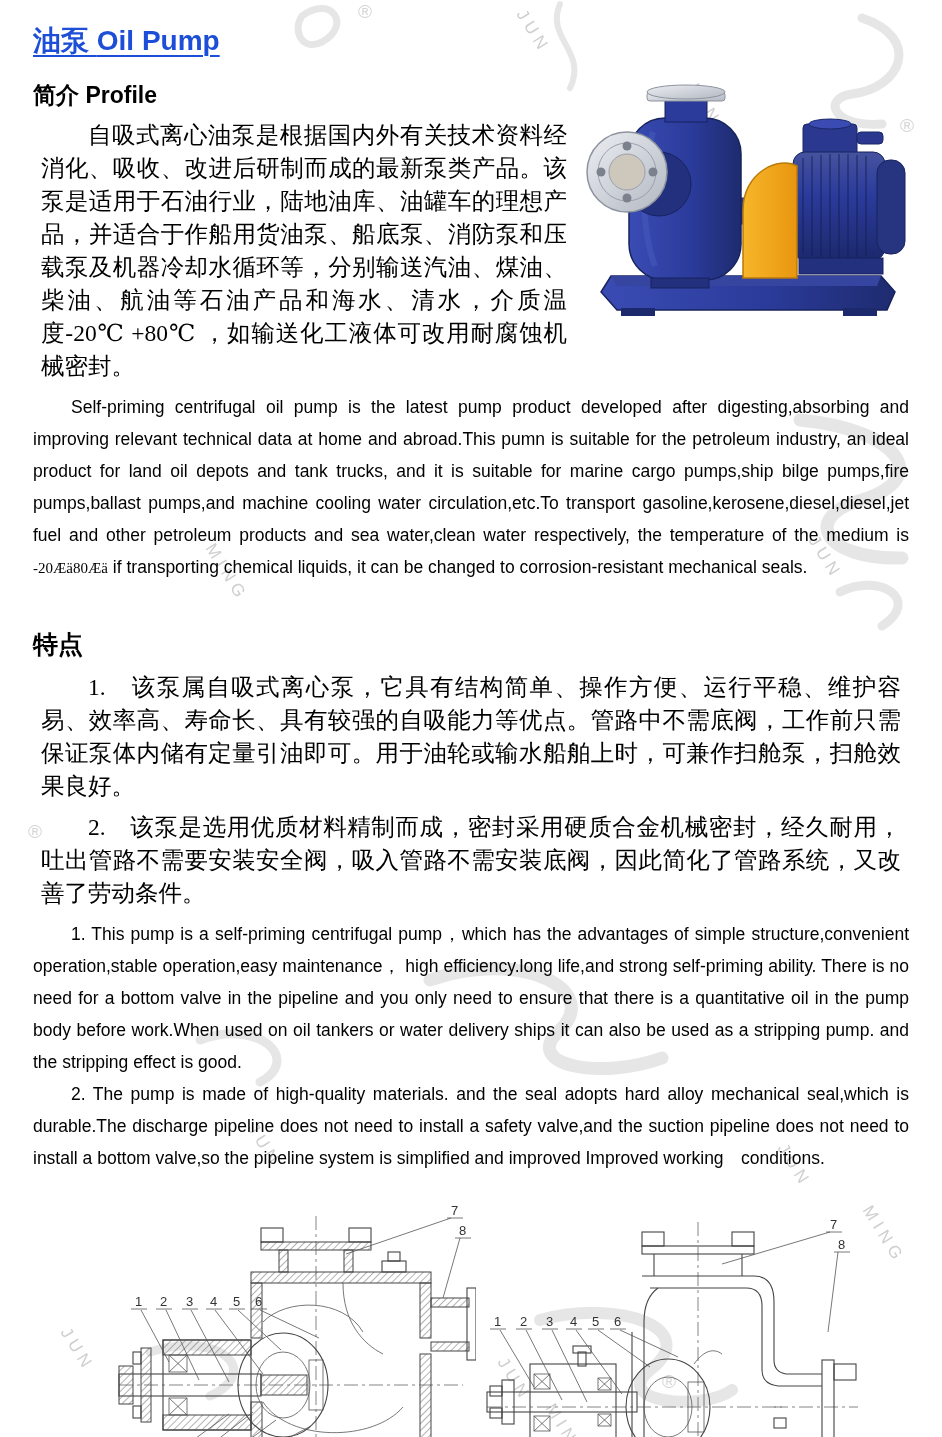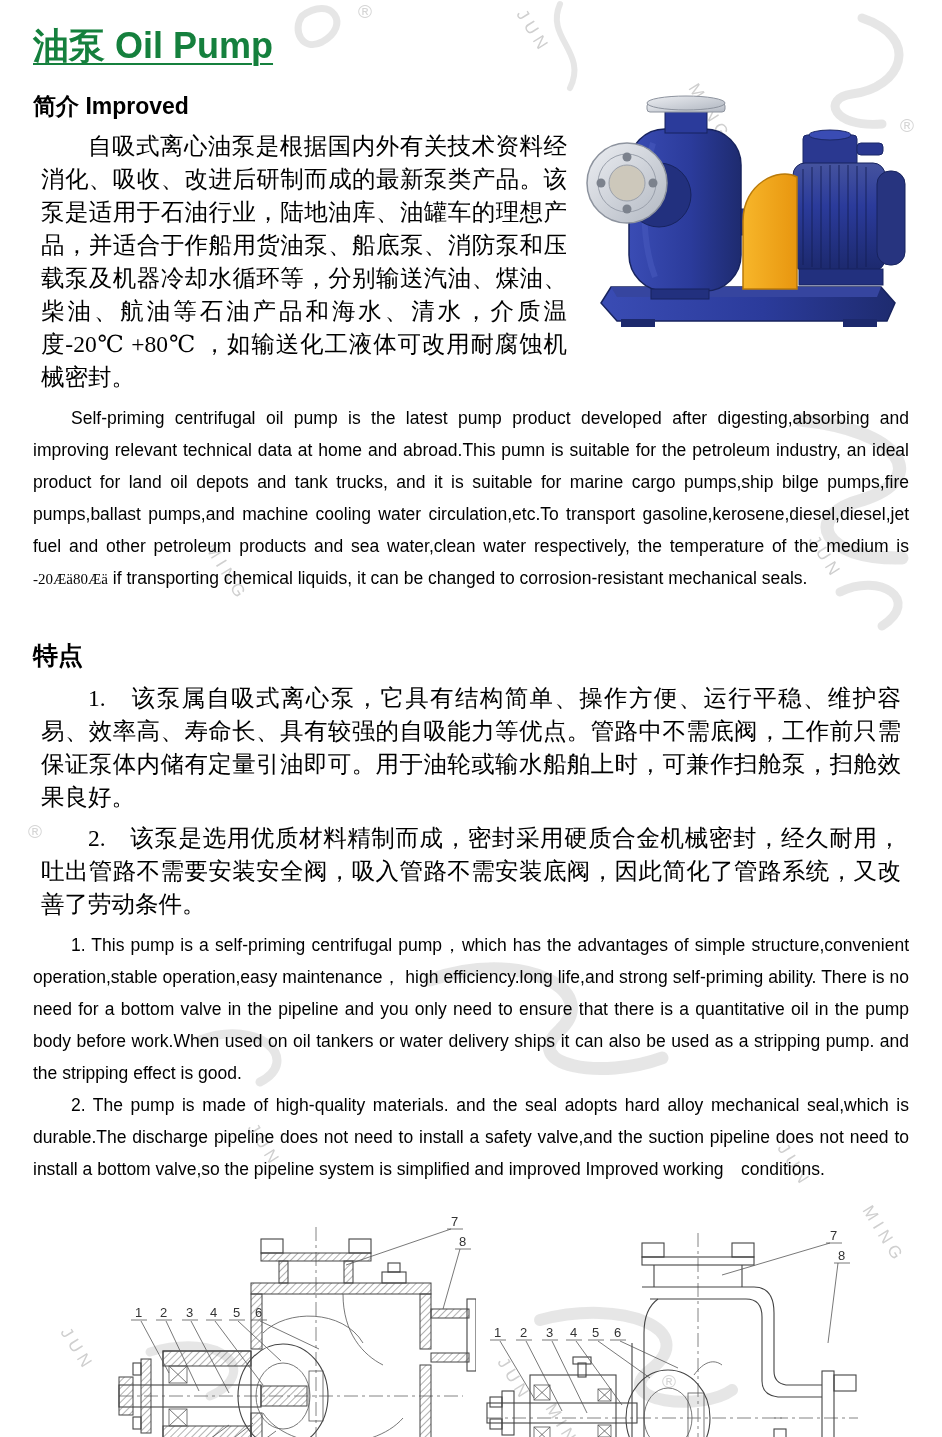--- a/index.html
+++ b/index.html
@@ -5,21 +5,21 @@
   html,body{margin:0;padding:0;}
   body{
     width:942px;height:1437px;position:relative;overflow:hidden;
     background:#ffffff;color:#000;
     font-family:"Liberation Sans",sans-serif;
   }
   .watermark-layer{position:absolute;inset:0;z-index:0;pointer-events:none;}
   .content{position:relative;z-index:1;padding:14px 33px 0 33px;}
 
   .title{
-    font-size:36px;font-weight:bold;color:#15803d;
+    font-size:28px;font-weight:bold;color:#1d4ed8;
     text-decoration:underline;text-underline-offset:5px;text-decoration-thickness:2px;
     margin:8px 0 20px 0;
   }
   .h-profile{font-size:23px;font-weight:bold;margin:16px 0 6px 0;}
   .h-profile .zh-part{font-family:Liberation Sans, sans-serif;}
 
   p.zh{
     font-family:"Liberation Serif","DejaVu Serif",serif;
     font-size:23.5px;line-height:33px;text-align:justify;
     margin:8px;text-indent:47px;
@@ -147,21 +147,21 @@
         <circle cx="46" cy="92" r="18" fill="#cdc8bb" stroke="#9aa0ab"></circle>
         <circle cx="46" cy="66" r="4.5" fill="#7c828d"></circle>
         <circle cx="20" cy="92" r="4.5" fill="#7c828d"></circle>
         <circle cx="46" cy="118" r="4.5" fill="#7c828d"></circle>
         <circle cx="72" cy="92" r="4.5" fill="#7c828d"></circle>
 
         <rect x="70" y="198" width="58" height="10" fill="#22307e" stroke="#17235e"></rect>
       </svg>
     </div>
 
-    <h2 class="h-profile"><span class="zh-part">简介</span> <span>Improved</span></h2>
+    <h2 class="h-profile"><span class="zh-part">简介</span> <span>Profile</span></h2>
 
     <p class="zh">自吸式离心油泵是根据国内外有关技术资料经消化、吸收、改进后研制而成的最新泵类产品。该泵是适用于石油行业，陆地油库、油罐车的理想产品，并适合于作船用货油泵、船底泵、消防泵和压载泵及机器冷却水循环等，分别输送汽油、煤油、柴油、航油等石油产品和海水、清水，介质温度-20℃ +80℃ ，如输送化工液体可改用耐腐蚀机械密封。</p>
 
     <p class="en"><span>Self-priming centrifugal oil pump is the latest pump product developed after digesting,absorbing and improving relevant technical data at home and abroad.This pumn is suitable for the petroleum industry, an ideal product for land oil depots and tank trucks, and it is suitable for marine cargo pumps,ship bilge pumps,fire pumps,ballast pumps,and machine cooling water circulation,etc.To transport gasoline,kerosene,diesel,diesel,jet fuel and other petroleum products and sea water,clean water respectively, the temperature of the medium is </span><span class="garble">-20Æä80Æä</span><span> if transporting chemical liquids, it can be changed to corrosion-resistant mechanical seals.</span></p>
   </section>
 
   <section style="clear:both;">
     <h2 class="h-tedian">特点</h2>
     <p class="zh">1.　该泵属自吸式离心泵，它具有结构简单、操作方便、运行平稳、维护容易、效率高、寿命长、具有较强的自吸能力等优点。管路中不需底阀，工作前只需保证泵体内储有定量引油即可。用于油轮或输水船舶上时，可兼作扫舱泵，扫舱效果良好。</p>
     <p class="zh">2.　该泵是选用优质材料精制而成，密封采用硬质合金机械密封，经久耐用，吐出管路不需要安装安全阀，吸入管路不需安装底阀，因此简化了管路系统，又改善了劳动条件。</p>

